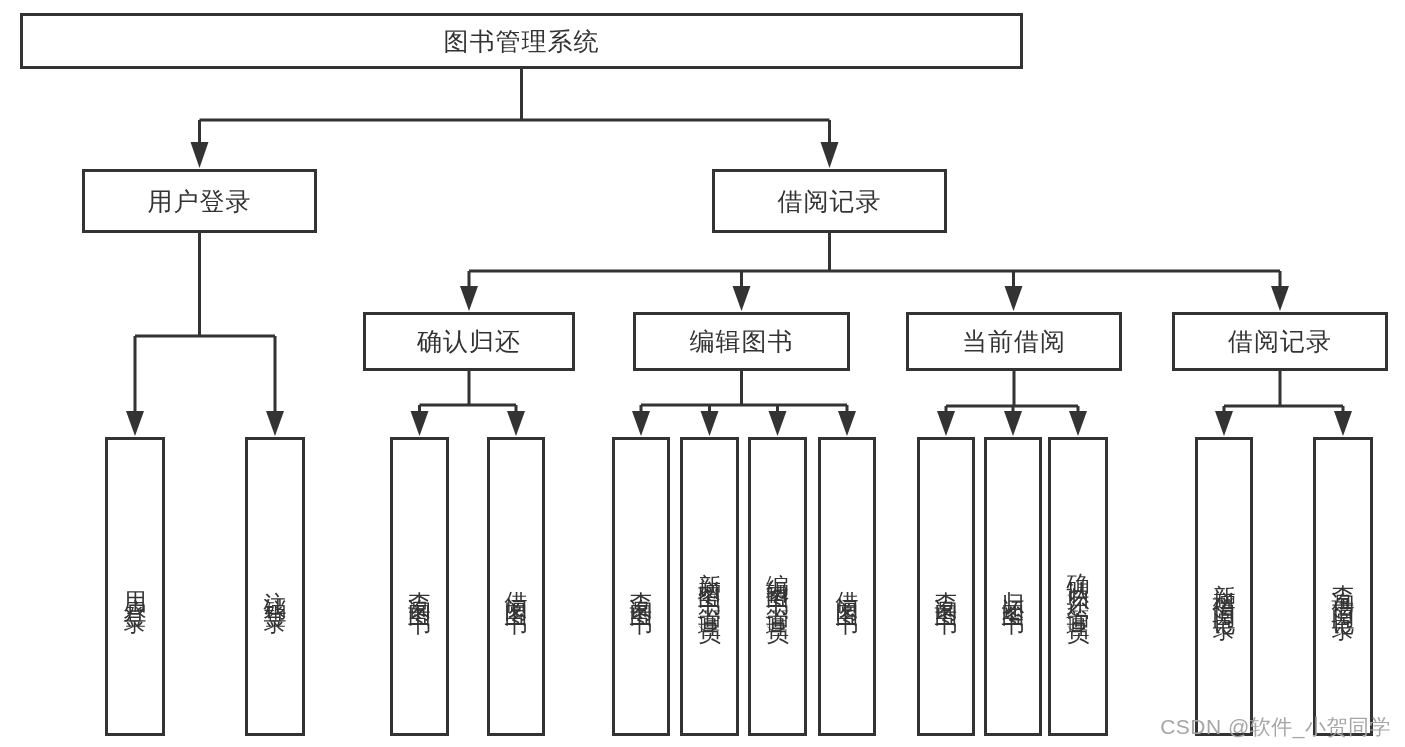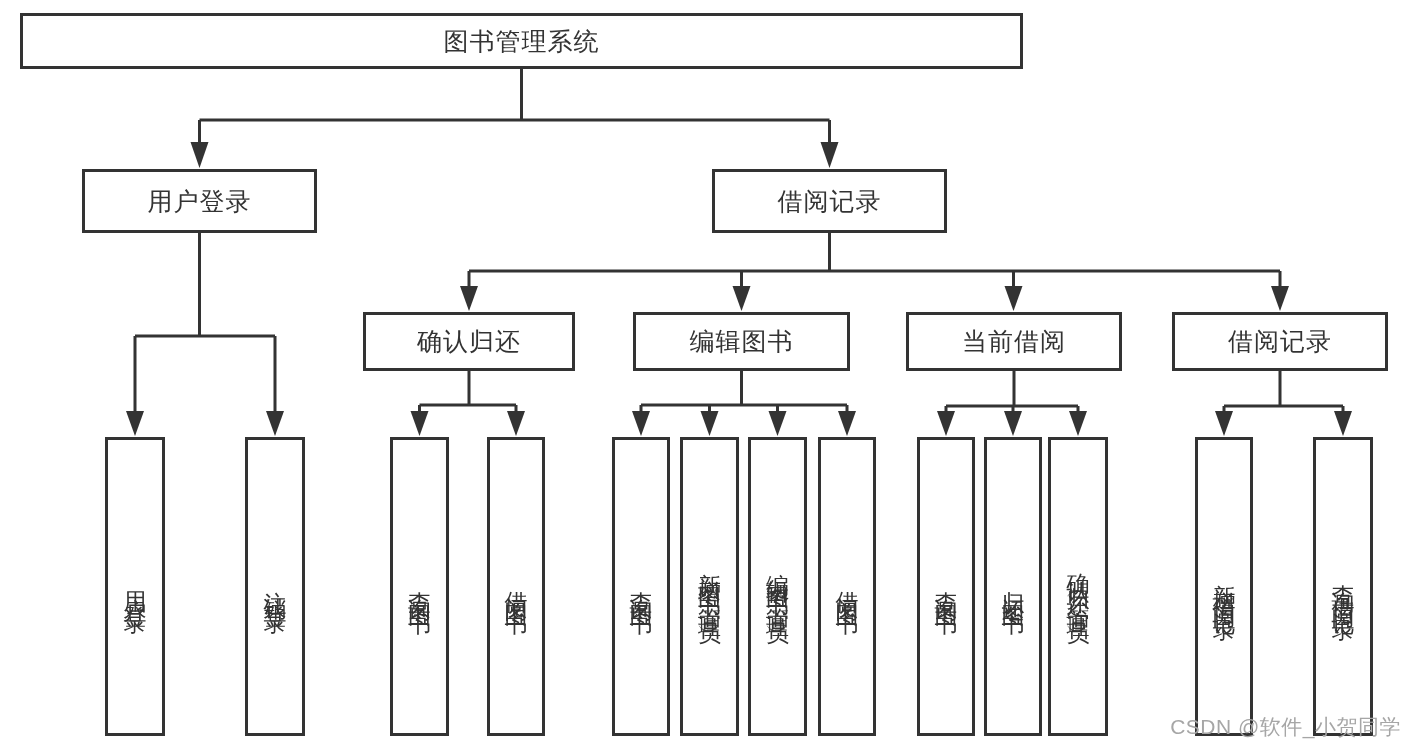--- a/index.html
+++ b/index.html
@@ -39,21 +39,21 @@
   .box.v .label {
     writing-mode: vertical-rl;
     text-orientation: mixed;
     font-size: 23px;
     letter-spacing: 7px;
     line-height: 1;
     white-space: nowrap;
   }
   #watermark {
     position: absolute;
-    right: 4px;
+    right: 14px;
     bottom: 6px;
     font-size: 21px;
     color: var(--wm, #a6a6a6);
     z-index: 10;
     white-space: nowrap;
     letter-spacing: 0.5px;
   }
 </style>
 </head>
 <body>

